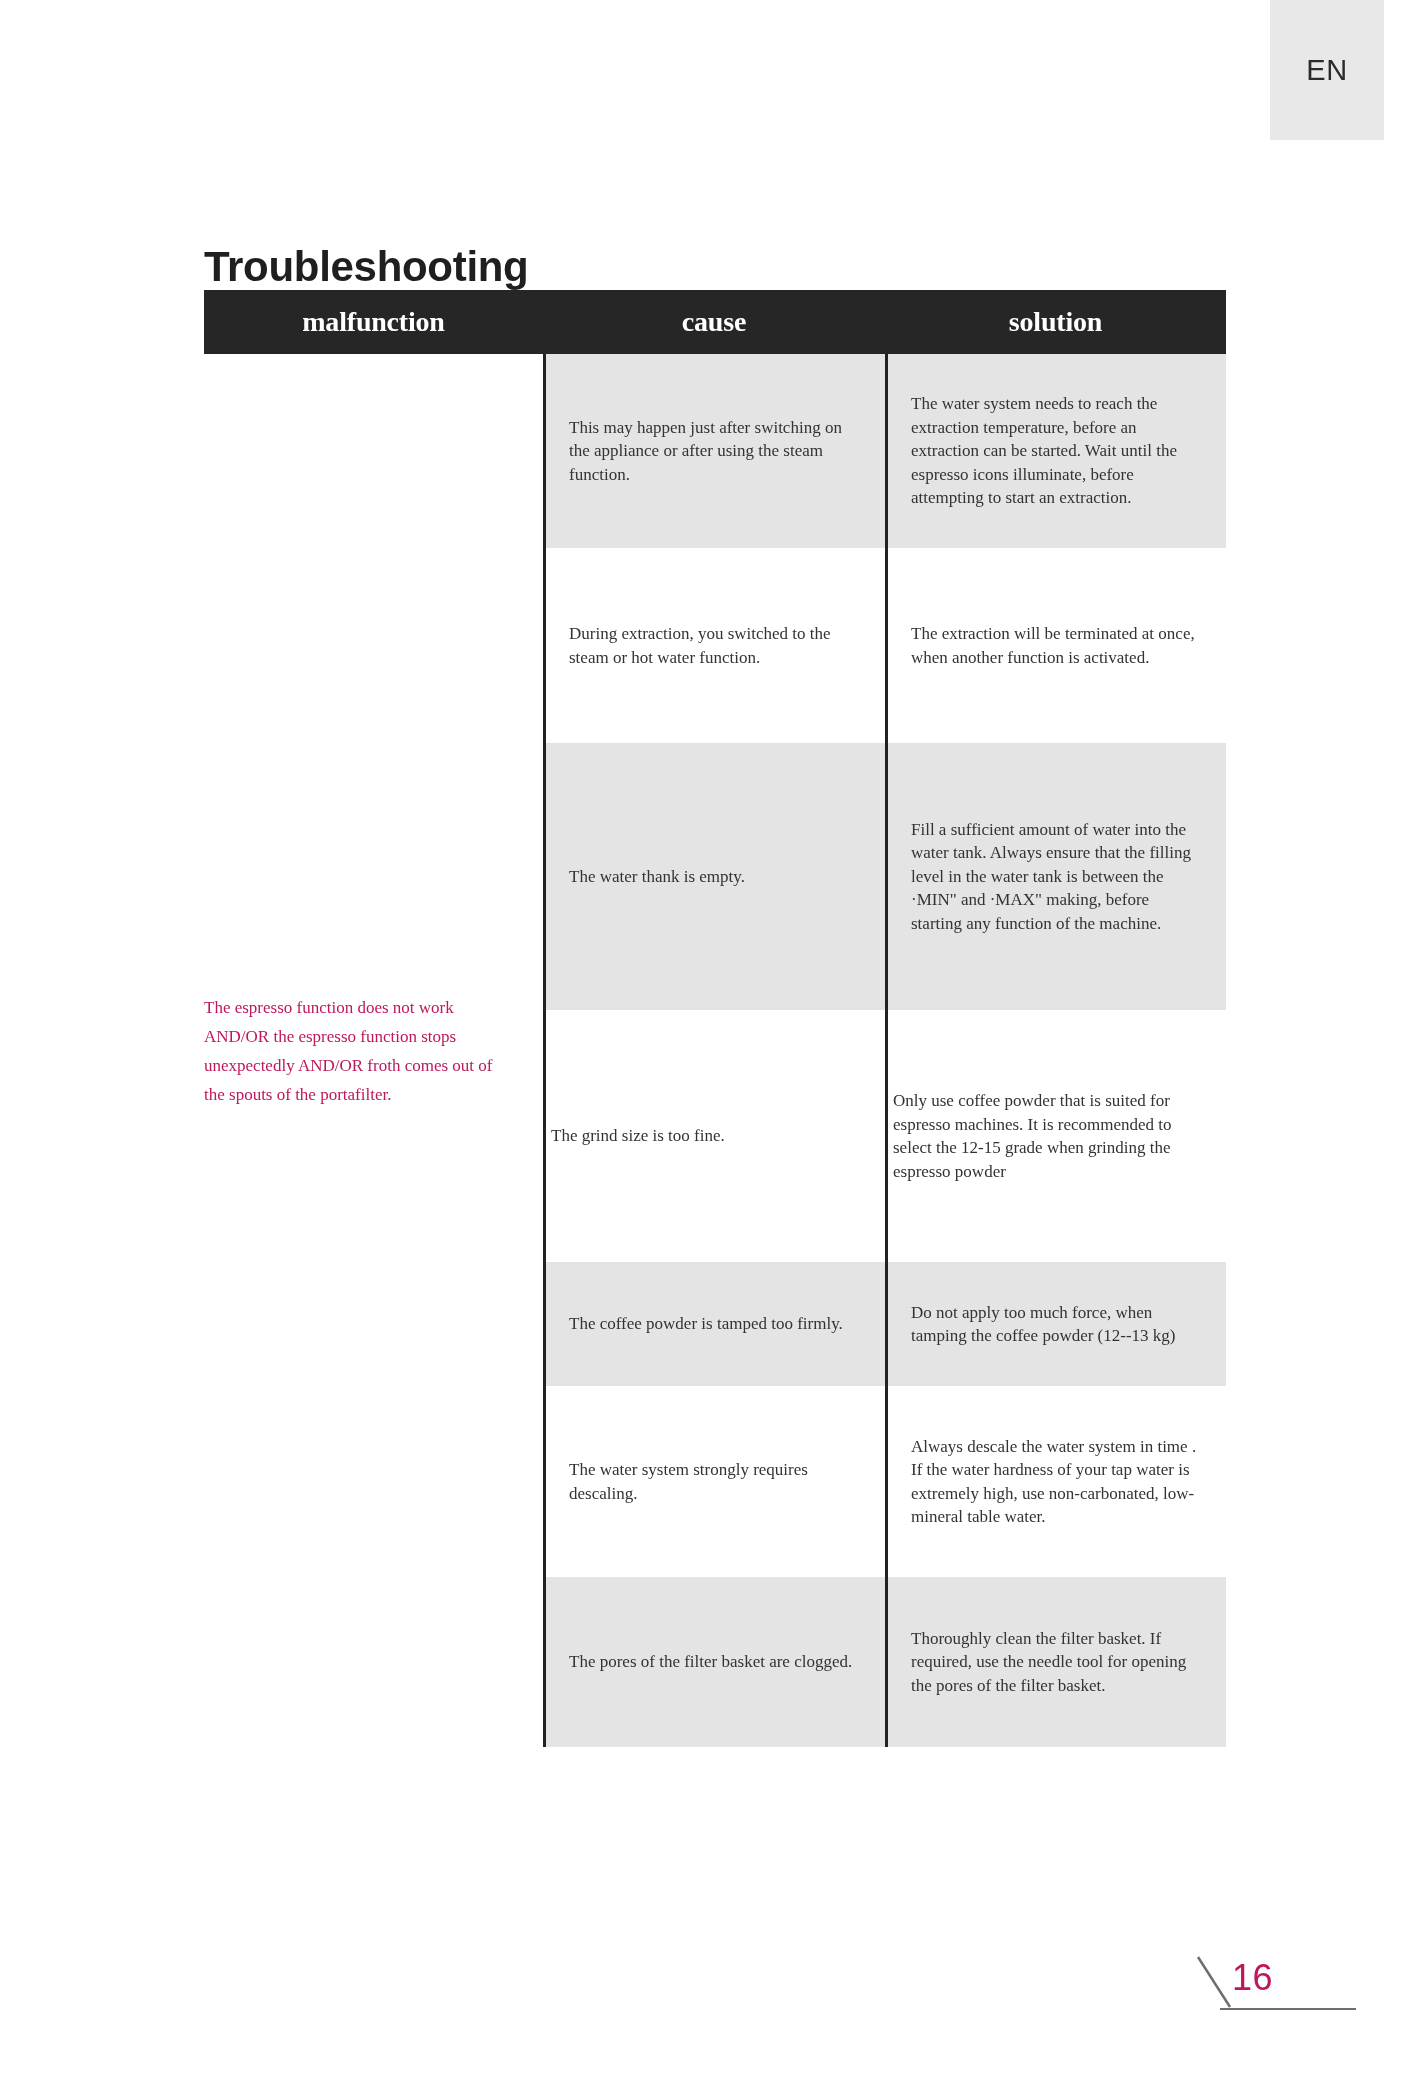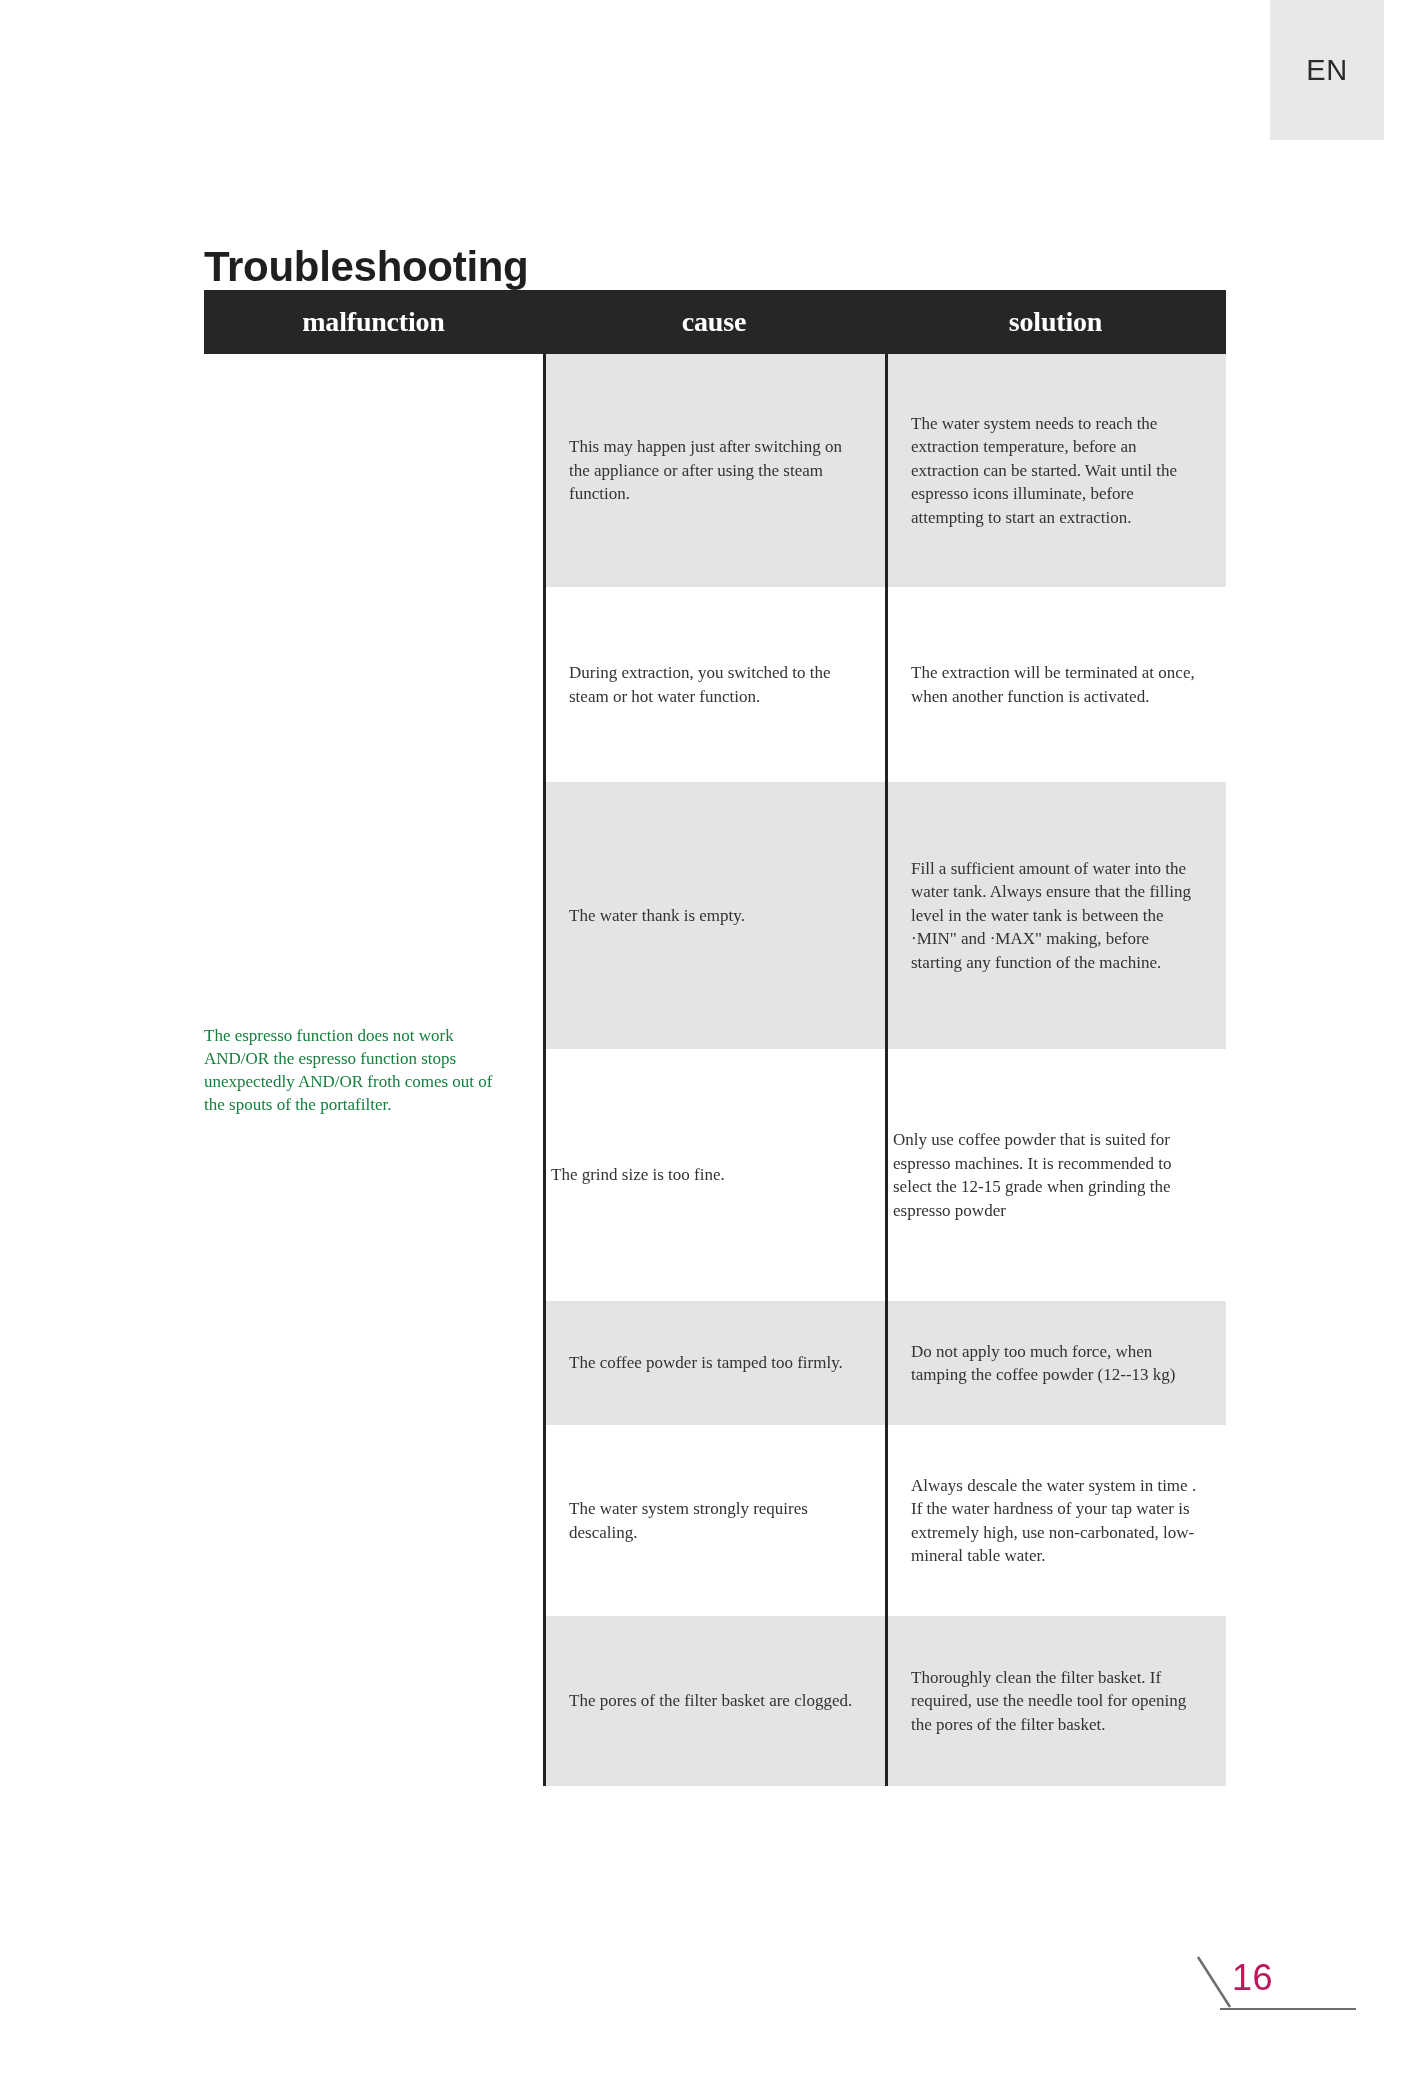--- a/index.html
+++ b/index.html
@@ -94,38 +94,38 @@
     position: relative;
   }
   .body-col.col-malfunction {
     display: flex;
     align-items: center;
   }
 
   .malfunction-text {
     padding: 0 30px 0 0;
     font-size: 17px;
-    line-height: 23px;
-    color: #15803d;
+    line-height: 29px;
+    color: #be185d;
   }
 
   .cell {
     box-sizing: border-box;
     display: flex;
     align-items: center;
     padding: 0 26px;
     font-size: 17px;
     line-height: 23.5px;
     color: #333333;
   }
   .cell.shade { background: #e4e4e4; }
   .cell.plain { background: #ffffff; }
 
   
-  .h-r1 { height: 233px; }
+  .h-r1 { height: 194px; }
   .h-r2 { height: 195px; }
   .h-r3 { height: 267px; }
   .h-r4 { height: 252px; padding-left: 8px; }
   .h-r5 { height: 124px; }
   .h-r6 { height: 191px; }
   .h-r7 { height: 170px; }
 
   
   .footer {
     position: absolute;

